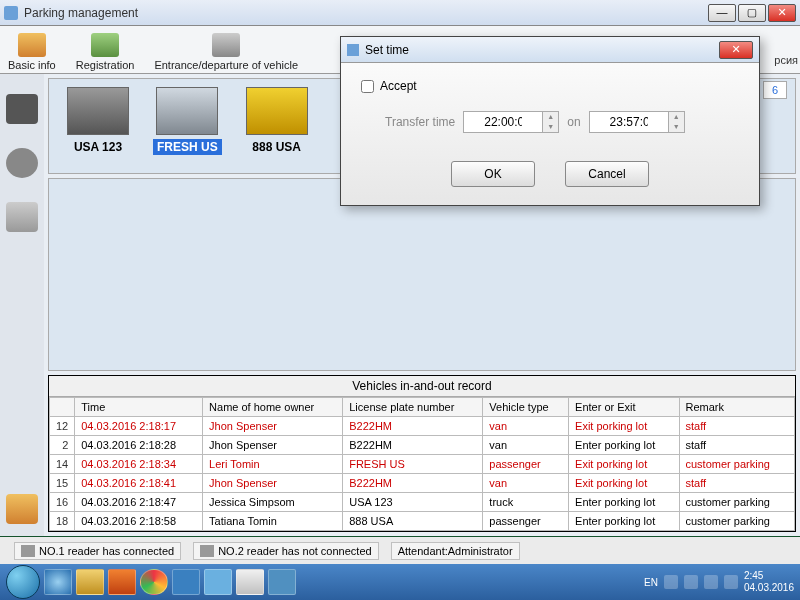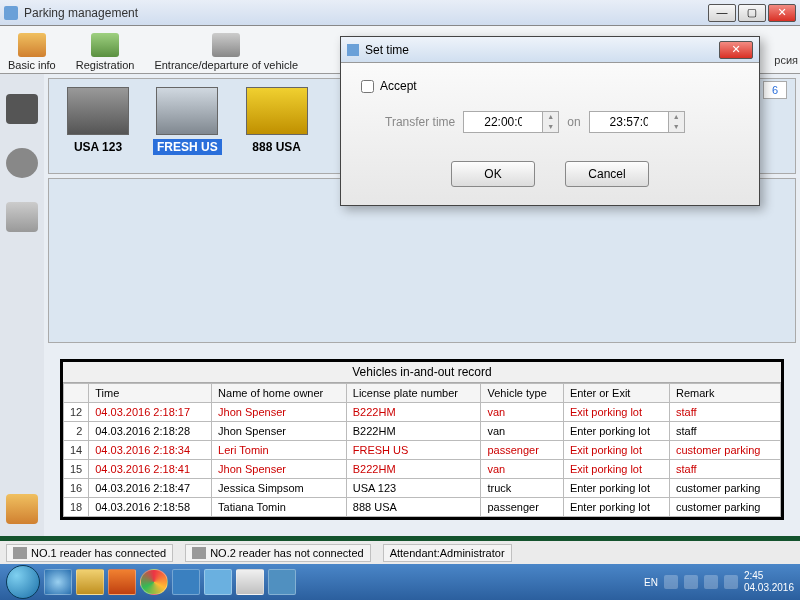--- a/index.html
+++ b/index.html
@@ -24,30 +24,30 @@
 
   .main-panel { flex: 1; display: flex; flex-direction: column; }
   .vehicle-row { height: 96px; background: #dbe6f1; border: 1px solid #aaa; margin: 4px; display: flex; gap: 24px; padding: 8px 18px; }
   .vehicle-card { display: flex; flex-direction: column; align-items: center; font-size: 12px; font-weight: bold; cursor: pointer; }
   .vehicle-card .vthumb { width: 62px; height: 48px; background: linear-gradient(#999,#555); border: 1px solid #666; margin-bottom: 4px; }
   .vehicle-card .vlabel { padding: 1px 4px; }
   .vehicle-card.selected .vlabel { background: #2a6fdb; color: #fff; }
 
   .spacer-panel { flex: 1; background: #dbe6f1; border: 1px solid #aaa; margin: 0 4px; }
 
-  .table-wrap { margin: 16px; border: 3px solid #000000; background: #fff; }
+  .table-wrap { margin: 4px; border: 1px solid #000000; background: #fff; }
   .table-title { text-align: center; font-size: 12px; padding: 3px; border-bottom: 1px solid #aaa; background: #f0f0f0; }
   table { width: 100%; border-collapse: collapse; font-size: 11px; }
   th, td { border: 1px solid #bbb; padding: 3px 6px; text-align: left; }
   th { background: #f5f5f5; font-weight: normal; }
   td.rn { text-align: right; width: 24px; color: #333; }
   tr.red td:not(.rn) { color: #c00; }
 
   
-  .status { position: absolute; bottom: 36px; left: 0; right: 0; height: 28px; background: #ebebeb; border-top: 5px solid #14532d; display: flex; align-items: center; font-size: 11px; padding: 0 6px; gap: 12px; }
+  .status { position: absolute; bottom: 36px; left: 0; right: 0; height: 28px; background: #ebebeb; border-top: 1px solid #14532d; display: flex; align-items: center; font-size: 11px; padding: 0 14px; gap: 12px; }
   .status-item { padding: 2px 6px; border: 1px solid #c0c0c0; background: #f4f4f4; display:flex; align-items:center; gap:4px; }
 
   
   .taskbar { position: absolute; bottom: 0; left: 0; right: 0; height: 36px; background: linear-gradient(#4a86c8,#2b5f9e); display: flex; align-items: center; padding: 11px 6px; gap: 4px; }
   .startorb { width: 34px; height: 34px; border-radius: 50%; background: radial-gradient(circle at 30% 30%, #7fd0f0, #1b6fa8); border: 1px solid #0a3a58; }
   .tb-icon { width: 28px; height: 26px; background: rgba(255,255,255,.2); border: 1px solid rgba(255,255,255,.3); border-radius: 2px; }
   .tray { margin-left: auto; display: flex; align-items: center; gap: 6px; color: #fff; font-size: 10px; }
   .tray .block { width: 14px; height: 14px; background: rgba(255,255,255,.25); border-radius: 2px; }
   .clock { line-height: 12px; }
 

